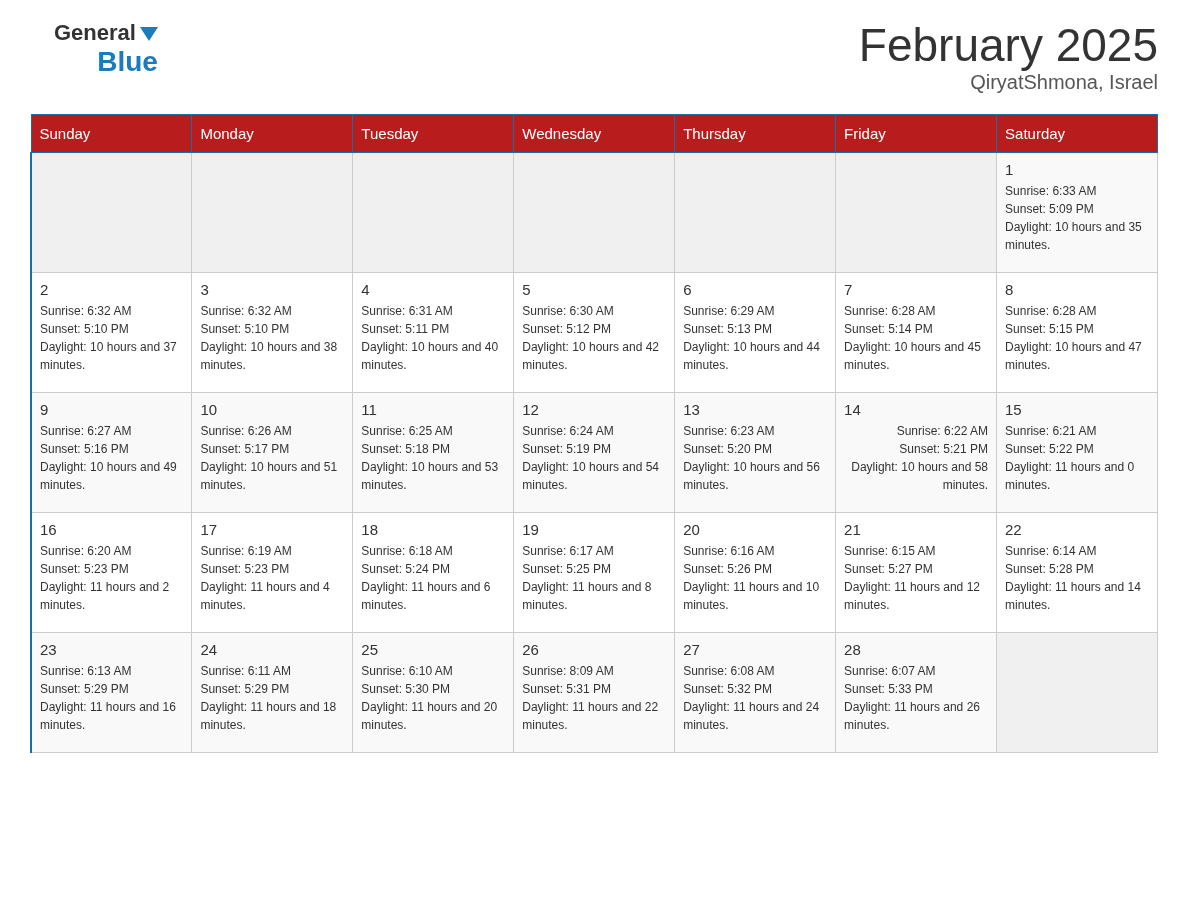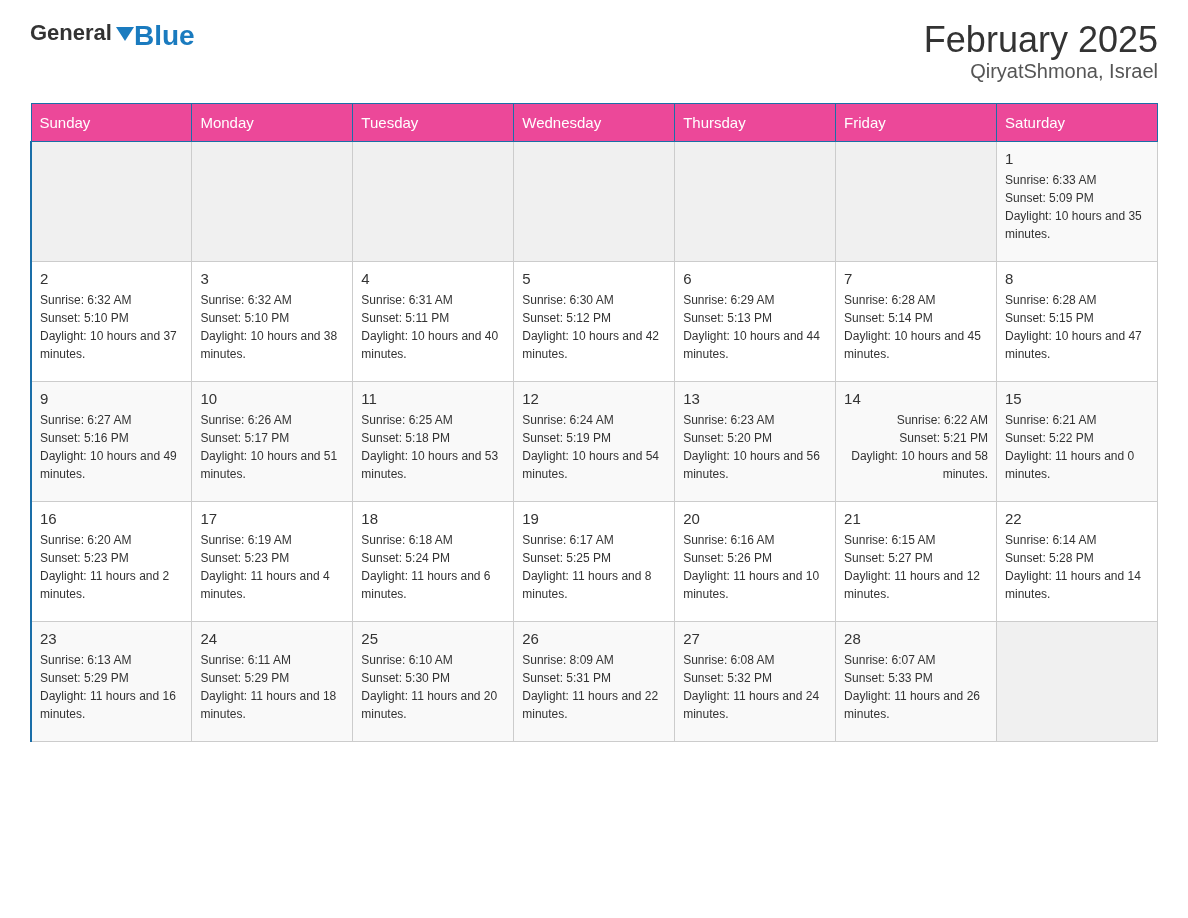--- a/index.html
+++ b/index.html
@@ -10,22 +10,23 @@
       color: #333;
     }
     .header {
       display: flex;
       justify-content: space-between;
       align-items: flex-start;
       margin-bottom: 20px;
     }
     .logo {
       display: flex;
-      flex-direction: row;
-      align-items: flex-start;
+      flex-direction: column;
+      align-items: flex-end;
+      margin-left: 24px;
     }
     .logo-general {
       font-size: 22px;
       font-weight: bold;
       color: #333;
     }
     .logo-blue {
       font-size: 28px;
       font-weight: bold;
       color: #1a7bbf;
@@ -39,36 +40,36 @@
       border-top: 14px solid #1a7bbf;
       margin-left: 4px;
       vertical-align: middle;
       position: relative;
       top: -2px;
     }
     .title-block {
       text-align: right;
     }
     .title-block h1 {
-      font-size: 36px;
+      font-size: 46px;
       font-weight: normal;
       color: #333;
       line-height: 1.1;
     }
     .title-block h2 {
       font-size: 20px;
       font-weight: normal;
       color: #555;
     }
     table {
       width: 100%;
       border-collapse: collapse;
     }
     thead th {
-      background-color: #ec4899;
+      background-color: #b91c1c;
       color: #fff;
       padding: 10px 8px;
       font-size: 15px;
       font-weight: normal;
       text-align: left;
       border: 1px solid #1a6ea8;
     }
     tbody td {
       vertical-align: top;
       padding: 8px;

